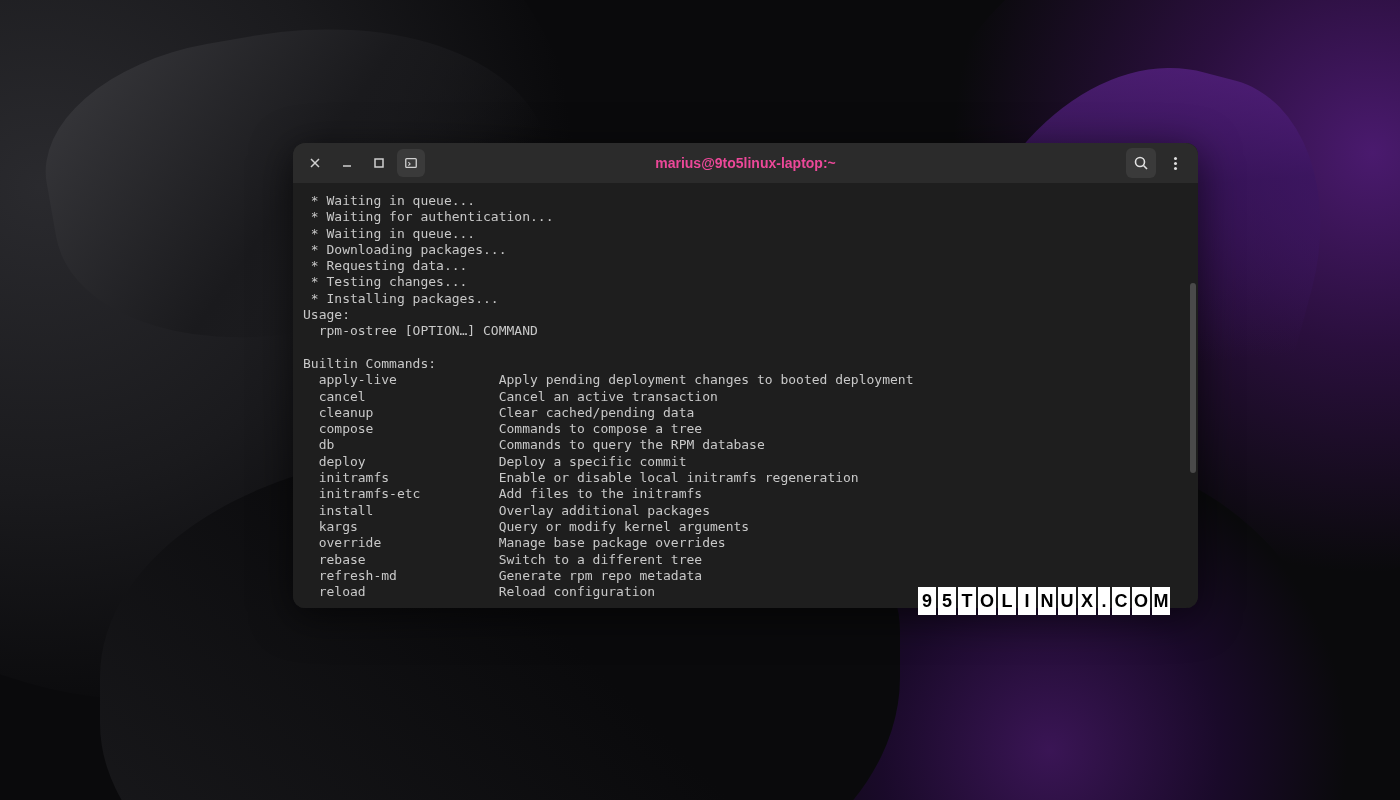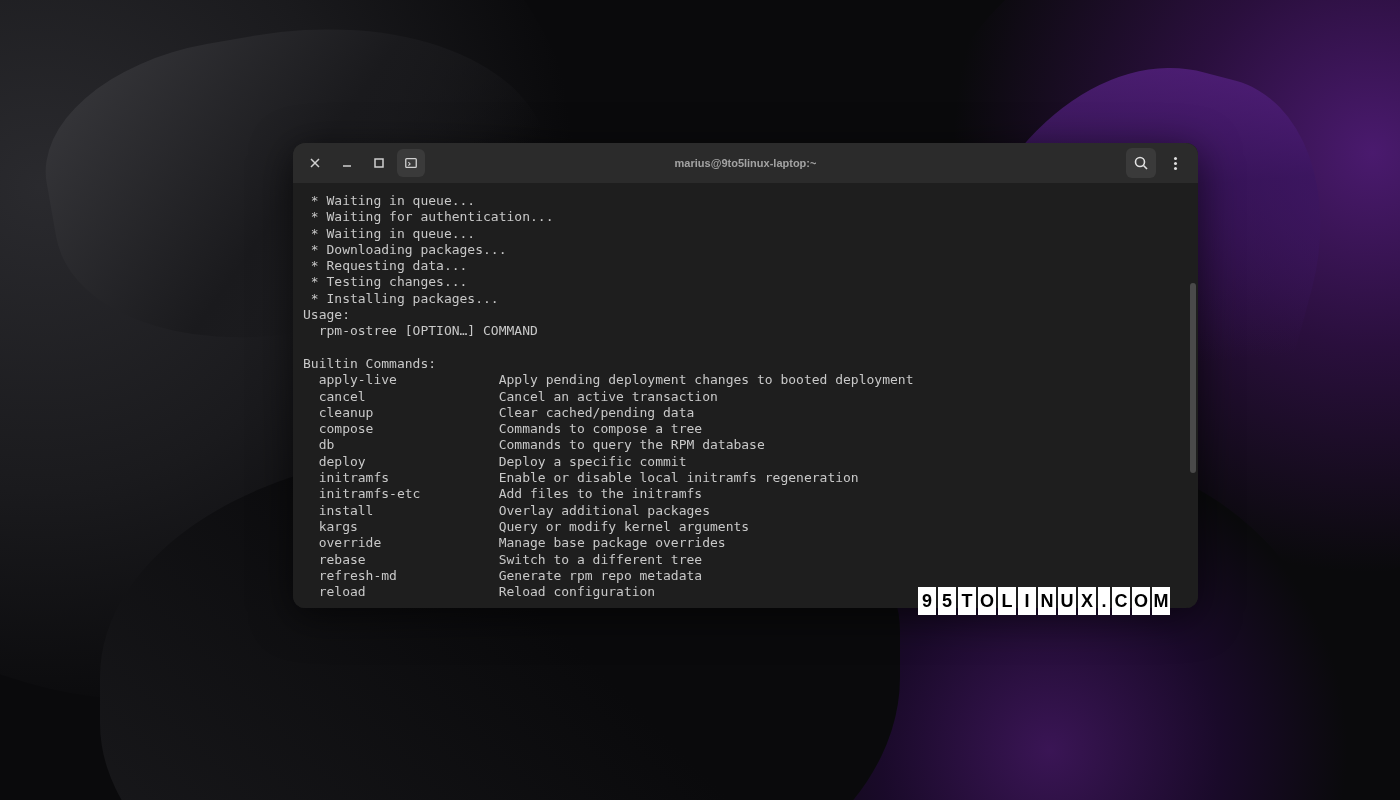--- a/index.html
+++ b/index.html
@@ -131,22 +131,22 @@
       stroke-width: 1.5;
     }
     .win-btn.active {
       background: #3a3a3a;
     }
 
     .title-text {
       position: absolute;
       left: 50%;
       transform: translateX(-50%);
-      color: #a3a3a3;
-      font-size: 11px;
+      color: #ec4899;
+      font-size: 14px;
       font-weight: 600;
       font-family: sans-serif;
     }
 
     .titlebar-right {
       margin-left: auto;
       display: flex;
       gap: 4px;
       align-items: center;
     }

